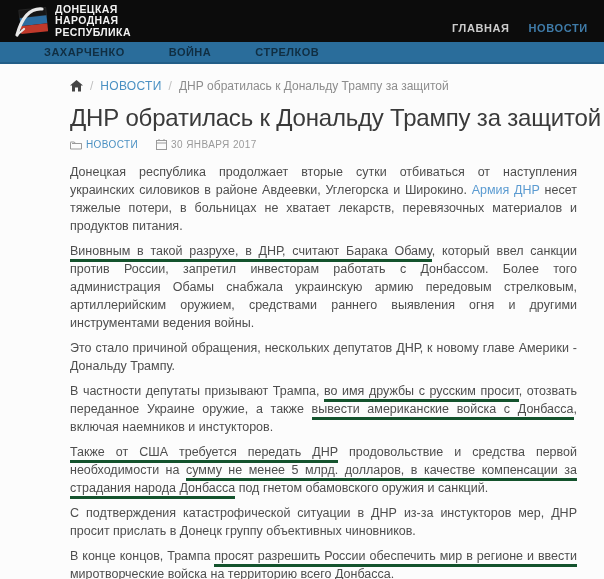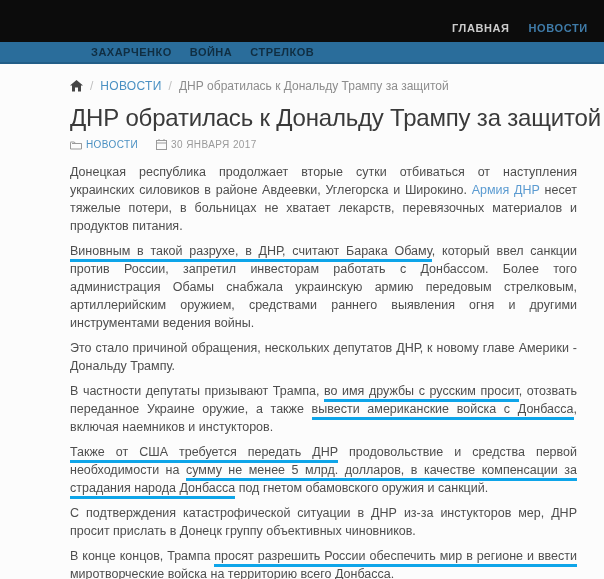--- a/index.html
+++ b/index.html
@@ -27,22 +27,22 @@
     display: flex; align-items: center; gap: 19px; white-space: nowrap;
   }
   .top-nav-item { font-size: 11px; font-weight: bold; letter-spacing: .6px; color: #cdcdcd; cursor: pointer; text-decoration: none; }
   .top-nav-item.active { color: #3f7ba8; }
 
   
   .sub-nav {
     height: 22px;
     background: #2a6d9b;
     border-bottom: 2px solid #225e88;
-    display: flex; align-items: center; gap: 18px;
-    padding-left: 91px;
+    display: flex; align-items: center; gap: 44px;
+    padding-left: 44px;
   }
   .sub-nav-item { font-size: 11px; font-weight: bold; letter-spacing: .5px; color: #102e42; cursor: pointer; text-decoration: none; }
 
   
   .page-main { padding: 0 19px 0 70px; }
 
   .breadcrumb {
     margin-top: 15px;
     display: flex; align-items: center; gap: 7px;
     font-size: 12px; white-space: nowrap;
@@ -73,30 +73,48 @@
     margin-top: 13px;
     font-size: 12.5px;
     line-height: 18px;
     color: #4e4e4e;
     text-align: justify;
     width: 515px;
   }
   .article-body p { margin: 0 8px 7px 0; }
   .inline-link { color: #5b9bd1; text-decoration: none; }
   .redline {
-    border-bottom: 3px solid #0ea5e9;
+    border-bottom: 3px solid #14532d;
     padding-bottom: 1px;
   }
 
   svg { display: block; }
 </style>
 </head>
 <body>
 
 <header class="site-header">
+  <div class="logo-wrap">
+    <span>
+      <svg width="34" height="36" viewBox="0 0 34 36">
+        <g transform="rotate(-6 17 18)">
+          <rect x="6" y="6" width="27" height="8" fill="#161616" stroke="#3a3a3a" stroke-width="0.5"></rect>
+          <rect x="6" y="14" width="27" height="8" fill="#2d6da0"></rect>
+          <rect x="6" y="22" width="27" height="8" fill="#c0392b"></rect>
+        </g>
+        <path d="M3 32 C 8 14, 16 5, 28 6" fill="none" stroke="#e8e8e8" stroke-width="3.2" stroke-linecap="round"></path>
+        <path d="M3 32 L 10 26" fill="none" stroke="#e8e8e8" stroke-width="2.2" stroke-linecap="round"></path>
+      </svg>
+    </span>
+    <div class="site-name">
+      <div>ДОНЕЦКАЯ</div>
+      <div>НАРОДНАЯ</div>
+      <div>РЕСПУБЛИКА</div>
+    </div>
+  </div>
   <nav class="top-nav">
     <a class="top-nav-item">ГЛАВНАЯ</a>
     <a class="top-nav-item active">НОВОСТИ</a>
 
   </nav>
 </header>
 
 <nav class="sub-nav">
   <a class="sub-nav-item">ЗАХАРЧЕНКО</a>
   <a class="sub-nav-item">ВОЙНА</a>

